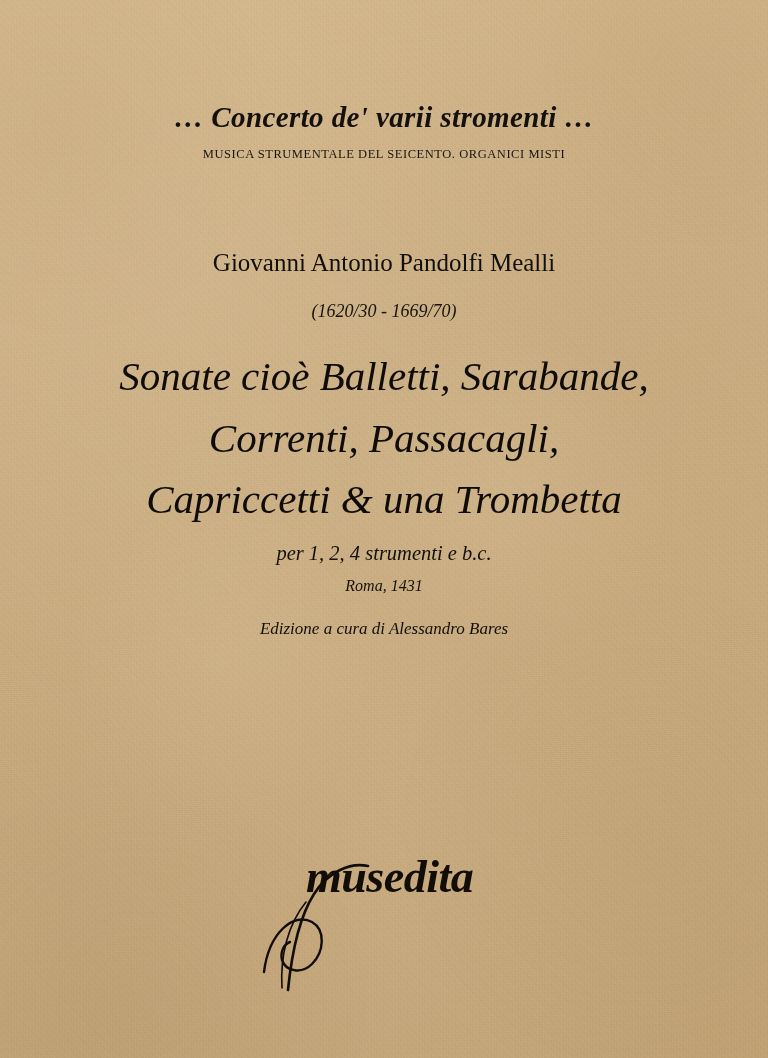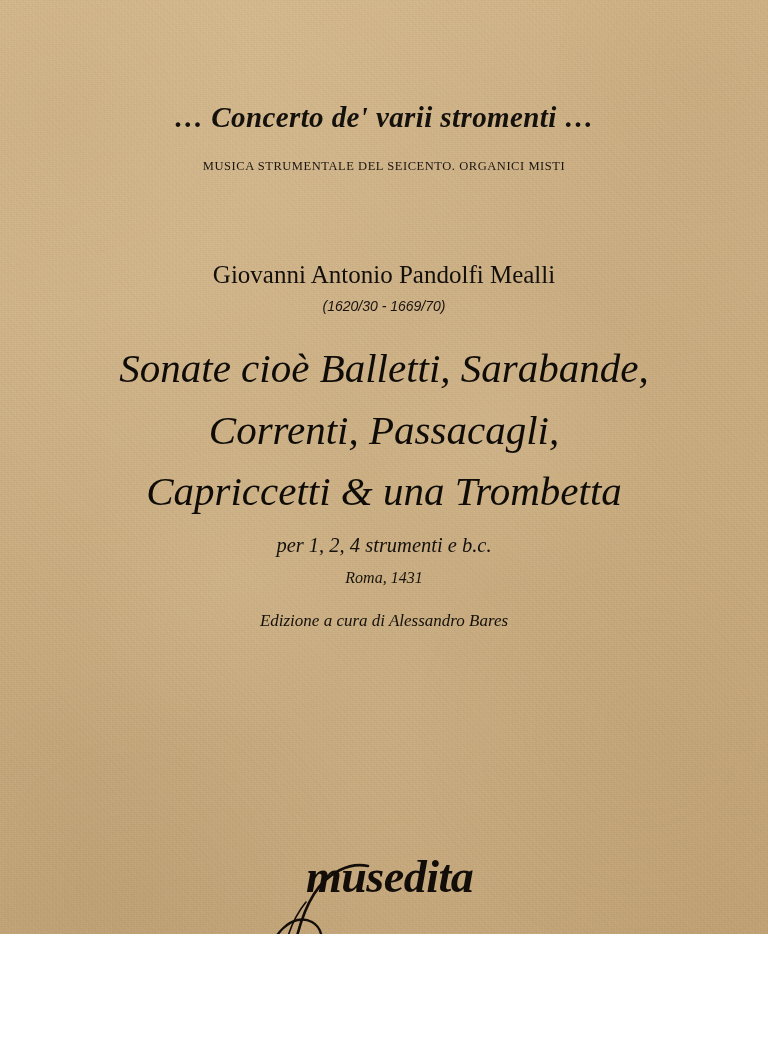--- a/index.html
+++ b/index.html
@@ -10,21 +10,21 @@
     width: 768px;
     height: 1058px;
     background: #ffffff;
     font-family: "Liberation Serif", serif;
     overflow: hidden;
   }
 
   .page {
     position: relative;
     width: 768px;
-    height: 934px;
+    height: 1058px;
     box-sizing: border-box;
     background:
       radial-gradient(ellipse at 22% 18%, rgba(215,188,146,0.55) 0%, rgba(215,188,146,0) 55%),
       radial-gradient(ellipse at 78% 34%, rgba(198,168,124,0.45) 0%, rgba(198,168,124,0) 50%),
       radial-gradient(ellipse at 52% 72%, rgba(208,180,138,0.40) 0%, rgba(208,180,138,0) 60%),
       radial-gradient(ellipse at 12% 88%, rgba(190,160,118,0.35) 0%, rgba(190,160,118,0) 55%),
       linear-gradient(170deg, #d3b789 0%, #cdb084 28%, #c9ab7d 55%, #c6a87a 78%, #c0a173 100%);
     overflow: hidden;
   }
 
@@ -65,39 +65,39 @@
     margin-top: 101px;
     font-family: "Liberation Serif", serif;
     font-weight: bold;
     font-style: italic;
     font-size: 29px;
     letter-spacing: 0.4px;
     color: #14100c;
   }
 
   .series-subtitle {
-    margin-top: 25px;
+    margin-top: 13px;
     font-family: "Liberation Serif", serif;
     font-size: 12.5px;
     letter-spacing: 0.55px;
     color: #1b1510;
   }
 
   .composer {
     margin-top: 87px;
     font-family: "Liberation Serif", serif;
     font-size: 25px;
     color: #120e0a;
   }
 
   .composer-dates {
-    margin-top: 9px;
-    font-family: Liberation Sans, sans-serif;
+    margin-top: 24px;
+    font-family: Liberation Serif, serif;
     font-style: italic;
-    font-size: 14px;
+    font-size: 18px;
     color: #17120d;
   }
 
   .work-title {
     margin-top: 24px;
     font-family: "Liberation Serif", serif;
     font-style: italic;
     font-size: 41px;
     line-height: 1.50;
     color: #0f0c08;

